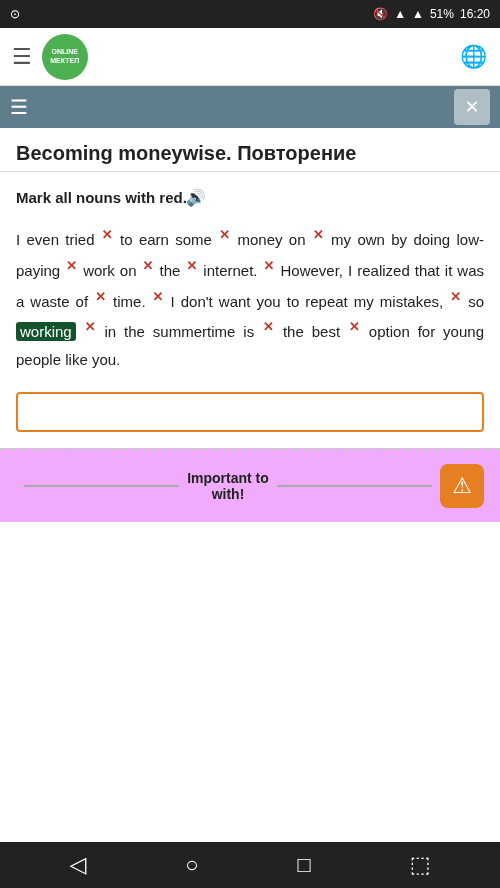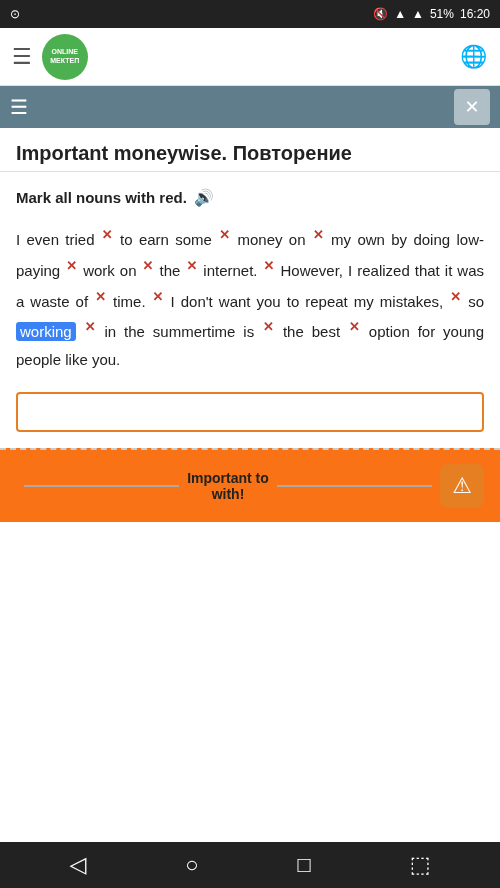--- a/index.html
+++ b/index.html
@@ -84,21 +84,21 @@
     }
 
     
     .main-content {
       padding: 16px 16px 0 16px;
     }
 
     .instruction-row {
       display: flex;
       align-items: center;
-      gap: 8px;
+      gap: 0;
       margin-bottom: 16px;
     }
     .instruction-text {
       font-size: 15px;
       font-weight: bold;
       color: #222;
     }
     .audio-icon {
       font-size: 16px;
       color: #555;
@@ -117,21 +117,21 @@
     .red-x {
       color: #c0392b;
       font-size: 13px;
       font-weight: bold;
       vertical-align: super;
       margin-left: 1px;
       margin-right: 1px;
     }
 
     .highlight-word {
-      background: #3b82f6;
+      background: #14532d;
       color: #fff;
       border-radius: 3px;
       padding: 1px 4px;
     }
 
     
     .input-area {
       margin: 18px 0 16px 0;
       display: flex;
       align-items: center;
@@ -147,21 +147,21 @@
     }
 
     
     .bottom-banner {
       border-top: 2px dashed #ccc;
       margin: 0 0 0 0;
       padding: 14px 16px;
       display: flex;
       align-items: center;
       justify-content: space-between;
-      background: #f97316;
+      background: #f0abfc;
     }
     .bottom-banner-line {
       flex: 1;
       border-bottom: 2px solid #aaa;
       height: 2px;
       margin: 0 8px;
     }
     .bottom-banner-text {
       font-size: 14px;
       font-weight: bold;
@@ -224,21 +224,21 @@
   </div>
   <span class="globe-icon">🌐</span>
 </div>
 
 <div class="sub-nav">
   <span class="sub-nav-hamburger">☰</span>
   <div class="sub-nav-close">✕</div>
 </div>
 
 <div class="page-title-bar">
-  <h1 class="page-title">Important moneywise. Повторение</h1>
+  <h1 class="page-title">Becoming moneywise. Повторение</h1>
 </div>
 
 <div class="main-content">
 
   <div class="instruction-row">
     <span class="instruction-text">Mark all nouns with red.</span>
     <span class="audio-icon">🔊</span>
   </div>
 
   <div class="text-block">

